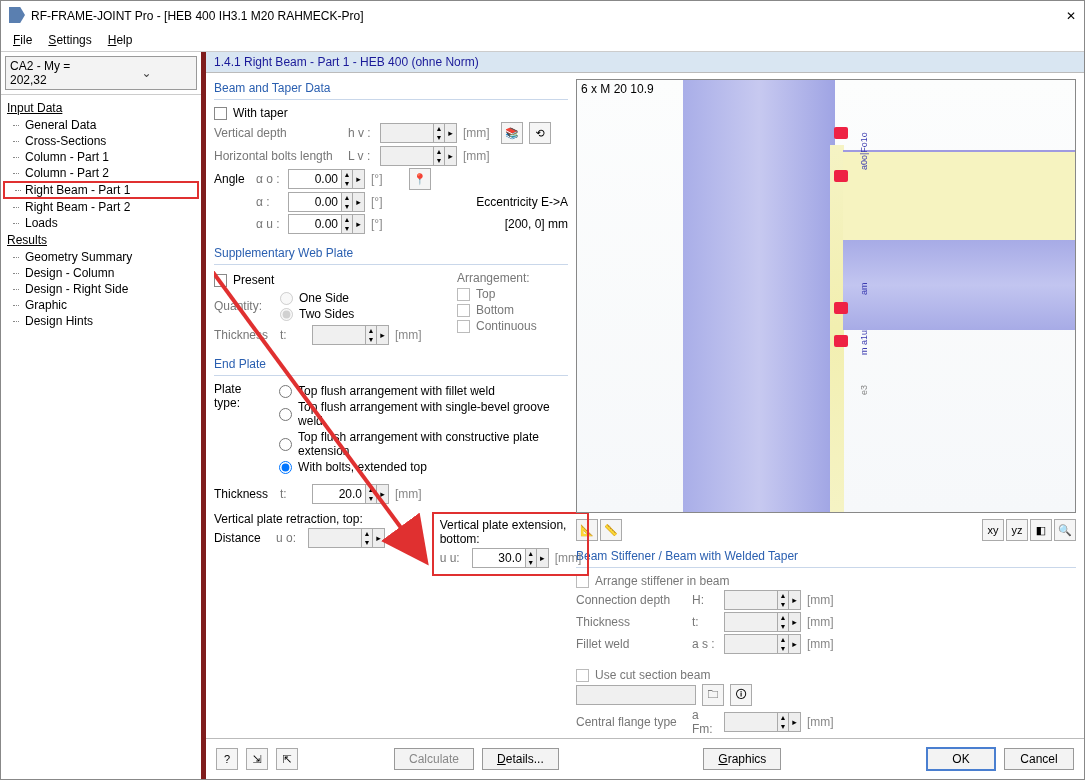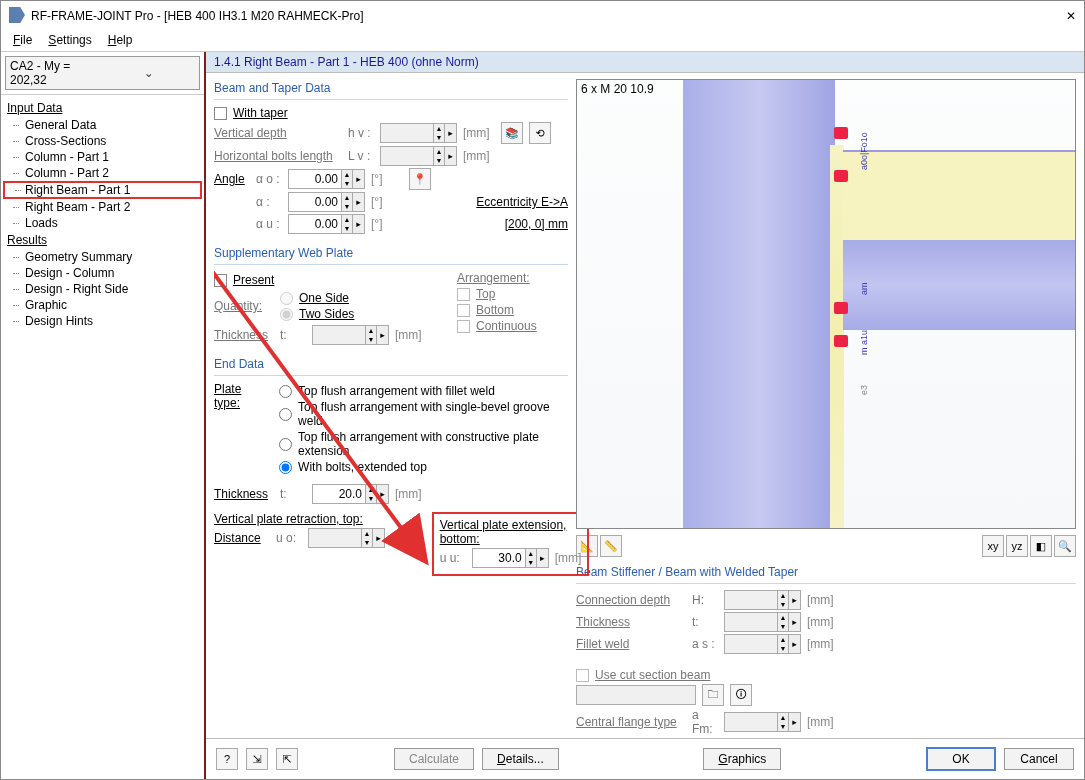--- a/index.html
+++ b/index.html
@@ -5,38 +5,38 @@
 * { box-sizing: border-box; margin: 0; padding: 0; font-family: "Segoe UI", Tahoma, sans-serif; font-size: 12px; }
 body { background: #fff; width: 1085px; height: 780px; overflow: hidden; border: 1px solid #888; display: flex; flex-direction: column; }
 .titlebar { display: flex; align-items: flex-end; padding: 6px 8px; background: #fff; }
 .titlebar .icon { width: 16px; height: 16px; background: #5a7fb0; margin-right: 6px; clip-path: polygon(0 0, 70% 0, 100% 50%, 70% 100%, 0 100%); }
 .titlebar .title { flex: 1; color: #000; }
 .titlebar .close { width: 22px; text-align: right; cursor: pointer; }
 .menubar { display: flex; gap: 4px; padding: 2px 6px; }
 .menubar div { padding: 2px 6px; cursor: default; }
 .menubar div u { text-decoration: underline; }
 .toparea { display: flex; flex: 1; min-height: 0; border-top: 1px solid #ccc; }
-.leftpane { width: 205px; border-right: 2px solid #7f1d1d; display: flex; flex-direction: column; background: #fff; }
+.leftpane { width: 205px; border-right: 5px solid #7f1d1d; display: flex; flex-direction: column; background: #fff; }
 .combo { margin: 4px; border: 1px solid #999; background: #f3f3f3; padding: 2px 4px; display: flex; align-items: center; }
 .combo span { flex: 1; }
 .combo .chev { width: 14px; text-align: center; color: #444; }
 .tree { flex: 1; overflow: auto; padding: 4px 2px; border-top: 1px solid #ccc; }
 .tree-head { font-weight: normal; color: #000; padding: 2px 4px; text-decoration: underline; }
 .tree-item { padding: 1px 4px 1px 22px; position: relative; cursor: default; }
 .tree-item::before { content: ""; position: absolute; left: 10px; top: 50%; width: 6px; border-top: 1px dotted #888; }
 .tree-sel { border: 2px solid #e03030; padding: 0 2px 0 20px; }
 .rightpane { flex: 1; display: flex; flex-direction: column; min-width: 0; }
 .panel-title { background: #d9e6f2; color: #1a1a99; padding: 3px 8px; border-bottom: 1px solid #bbb; font-weight: normal; }
 .content { flex: 1; display: flex; gap: 8px; padding: 6px 8px 0 8px; min-height: 0; }
 .leftcol { flex: 1; display: flex; flex-direction: column; gap: 8px; min-width: 0; }
 .rightcol { width: 500px; display: flex; flex-direction: column; gap: 6px; }
 .group { border: none; }
 .group-title { color: #2a5fb0; padding: 2px 0 4px 0; border-bottom: 1px solid #c9d7ea; margin-bottom: 6px; }
 .row { display: flex; align-items: center; gap: 6px; margin: 2px 0; }
-.label { color: #777; text-decoration: underline; }
+.label { color: #777; }
 .label.active { color: #000; }
 .sublabel { color: #777; width: 26px; }
 .spin { display: flex; align-items: center; border: 1px solid #aaa; background: #fff; height: 20px; }
 .spin.disabled { background: #f0f0f0; }
 .spin input { width: 52px; border: none; text-align: right; padding: 0 3px; background: transparent; height: 18px; font-size: 12px; }
 .spin input:disabled { color: #888; }
 .spin .btns { display: flex; flex-direction: column; border-left: 1px solid #aaa; }
 .spin .btns span { font-size: 7px; line-height: 9px; width: 10px; text-align: center; background: #eee; cursor: pointer; }
 .spin .pick { width: 12px; text-align: center; border-left: 1px solid #aaa; font-size: 9px; background: #eee; line-height: 18px; cursor: pointer; }
 .unit { color: #888; width: 32px; }
@@ -232,21 +232,21 @@
                 </div>
               <div class="check">
                   <input type="checkbox" disabled="" style="">
                   <span class="label">Continuous</span>
                 </div>
             </div>
           </div>
         </div>
 
         <div class="group">
-          <div class="group-title">End Data</div>
+          <div class="group-title">End Plate</div>
           <div style="display:flex;gap:10px">
             <span class="label active" style="width:60px">Plate type:</span>
             <div>
               <div class="radio">
                   <input type="radio" name="pt" style="">
                   <span>Top flush arrangement with fillet weld</span>
                 </div>
               <div class="radio">
                   <input type="radio" name="pt" style="">
                   <span>Top flush arrangement with single-bevel groove weld</span>
@@ -344,20 +344,24 @@
           <div class="toolbar-r">
             <span class="iconbtn">xy</span>
             <span class="iconbtn">yz</span>
             <span class="iconbtn">◧</span>
             <span class="iconbtn">🔍</span>
           </div>
         </div>
 
         <div class="group">
           <div class="group-title">Beam Stiffener / Beam with Welded Taper</div>
+          <div class="check">
+              <input type="checkbox" disabled="" style="">
+              <span class="label">Arrange stiffener in beam</span>
+            </div>
           <div class="row">
               <span class="label" style="width:110px">Connection depth</span>
               <span class="sublabel">H:</span>
             <div class="spin disabled">
                 <input disabled="" style="">
                 <div class="btns">
                   <span>▲</span>
                   <span>▼</span>
                 </div>
                 <span class="pick">▸</span>

